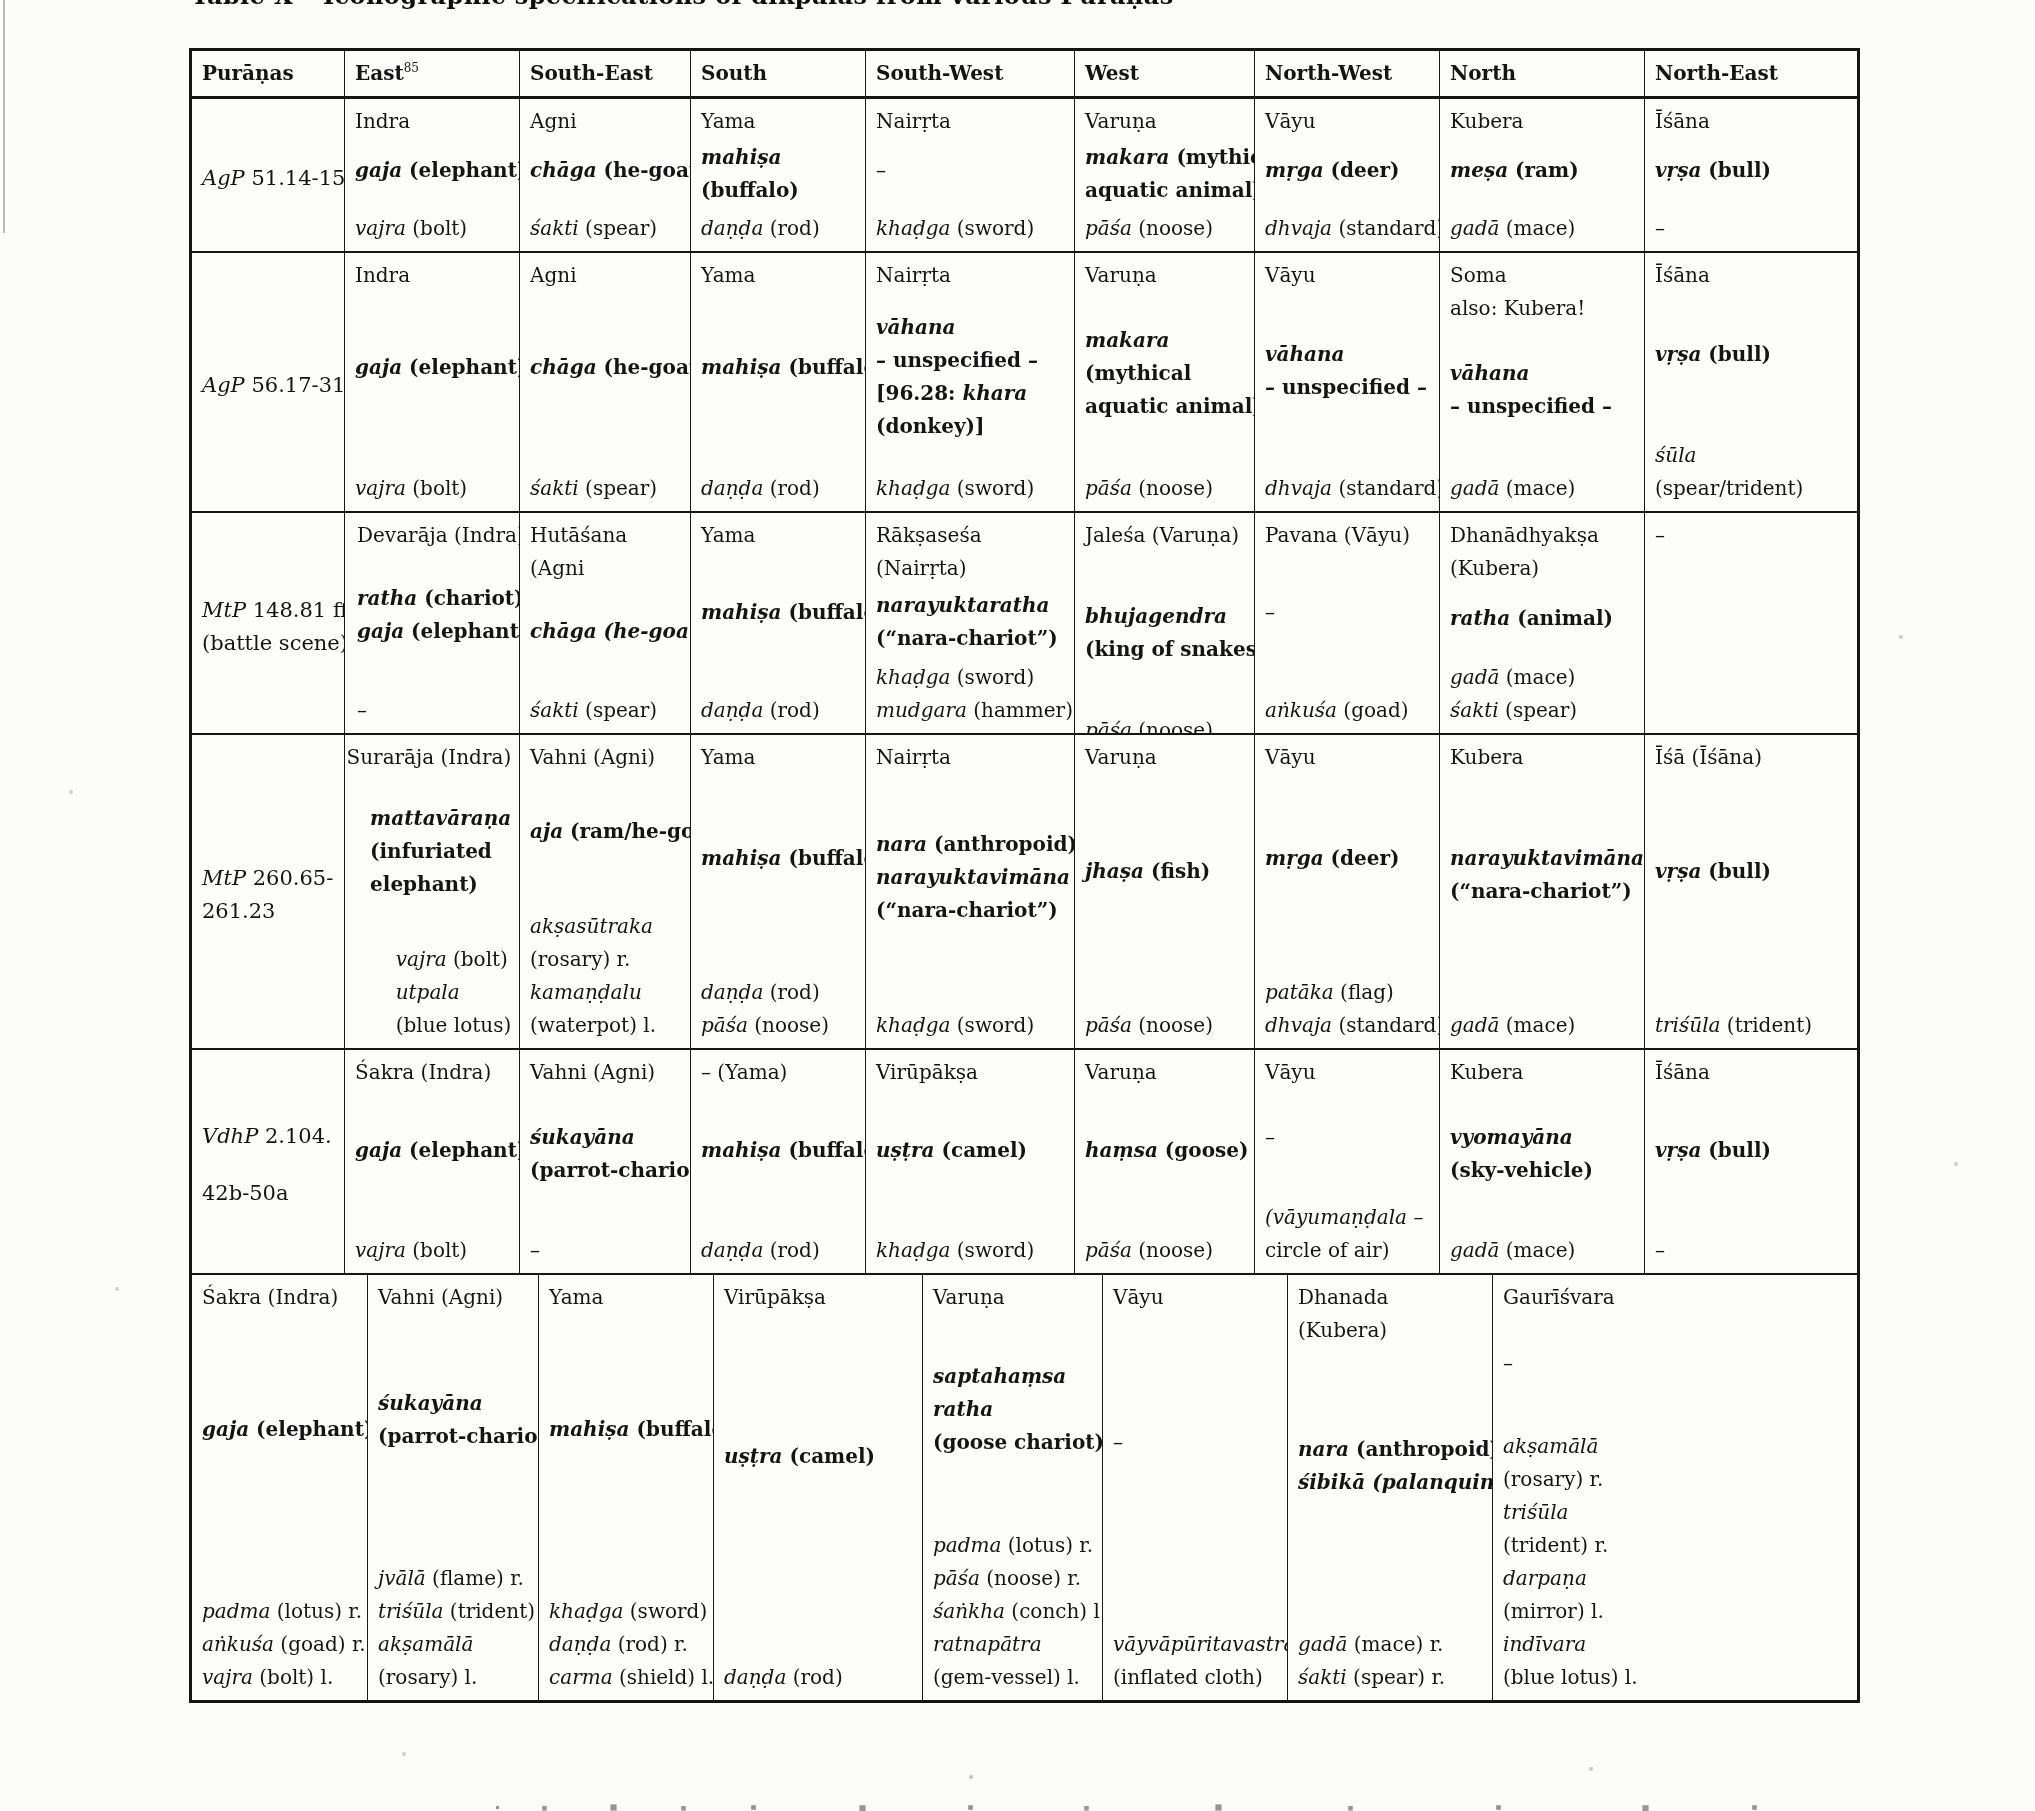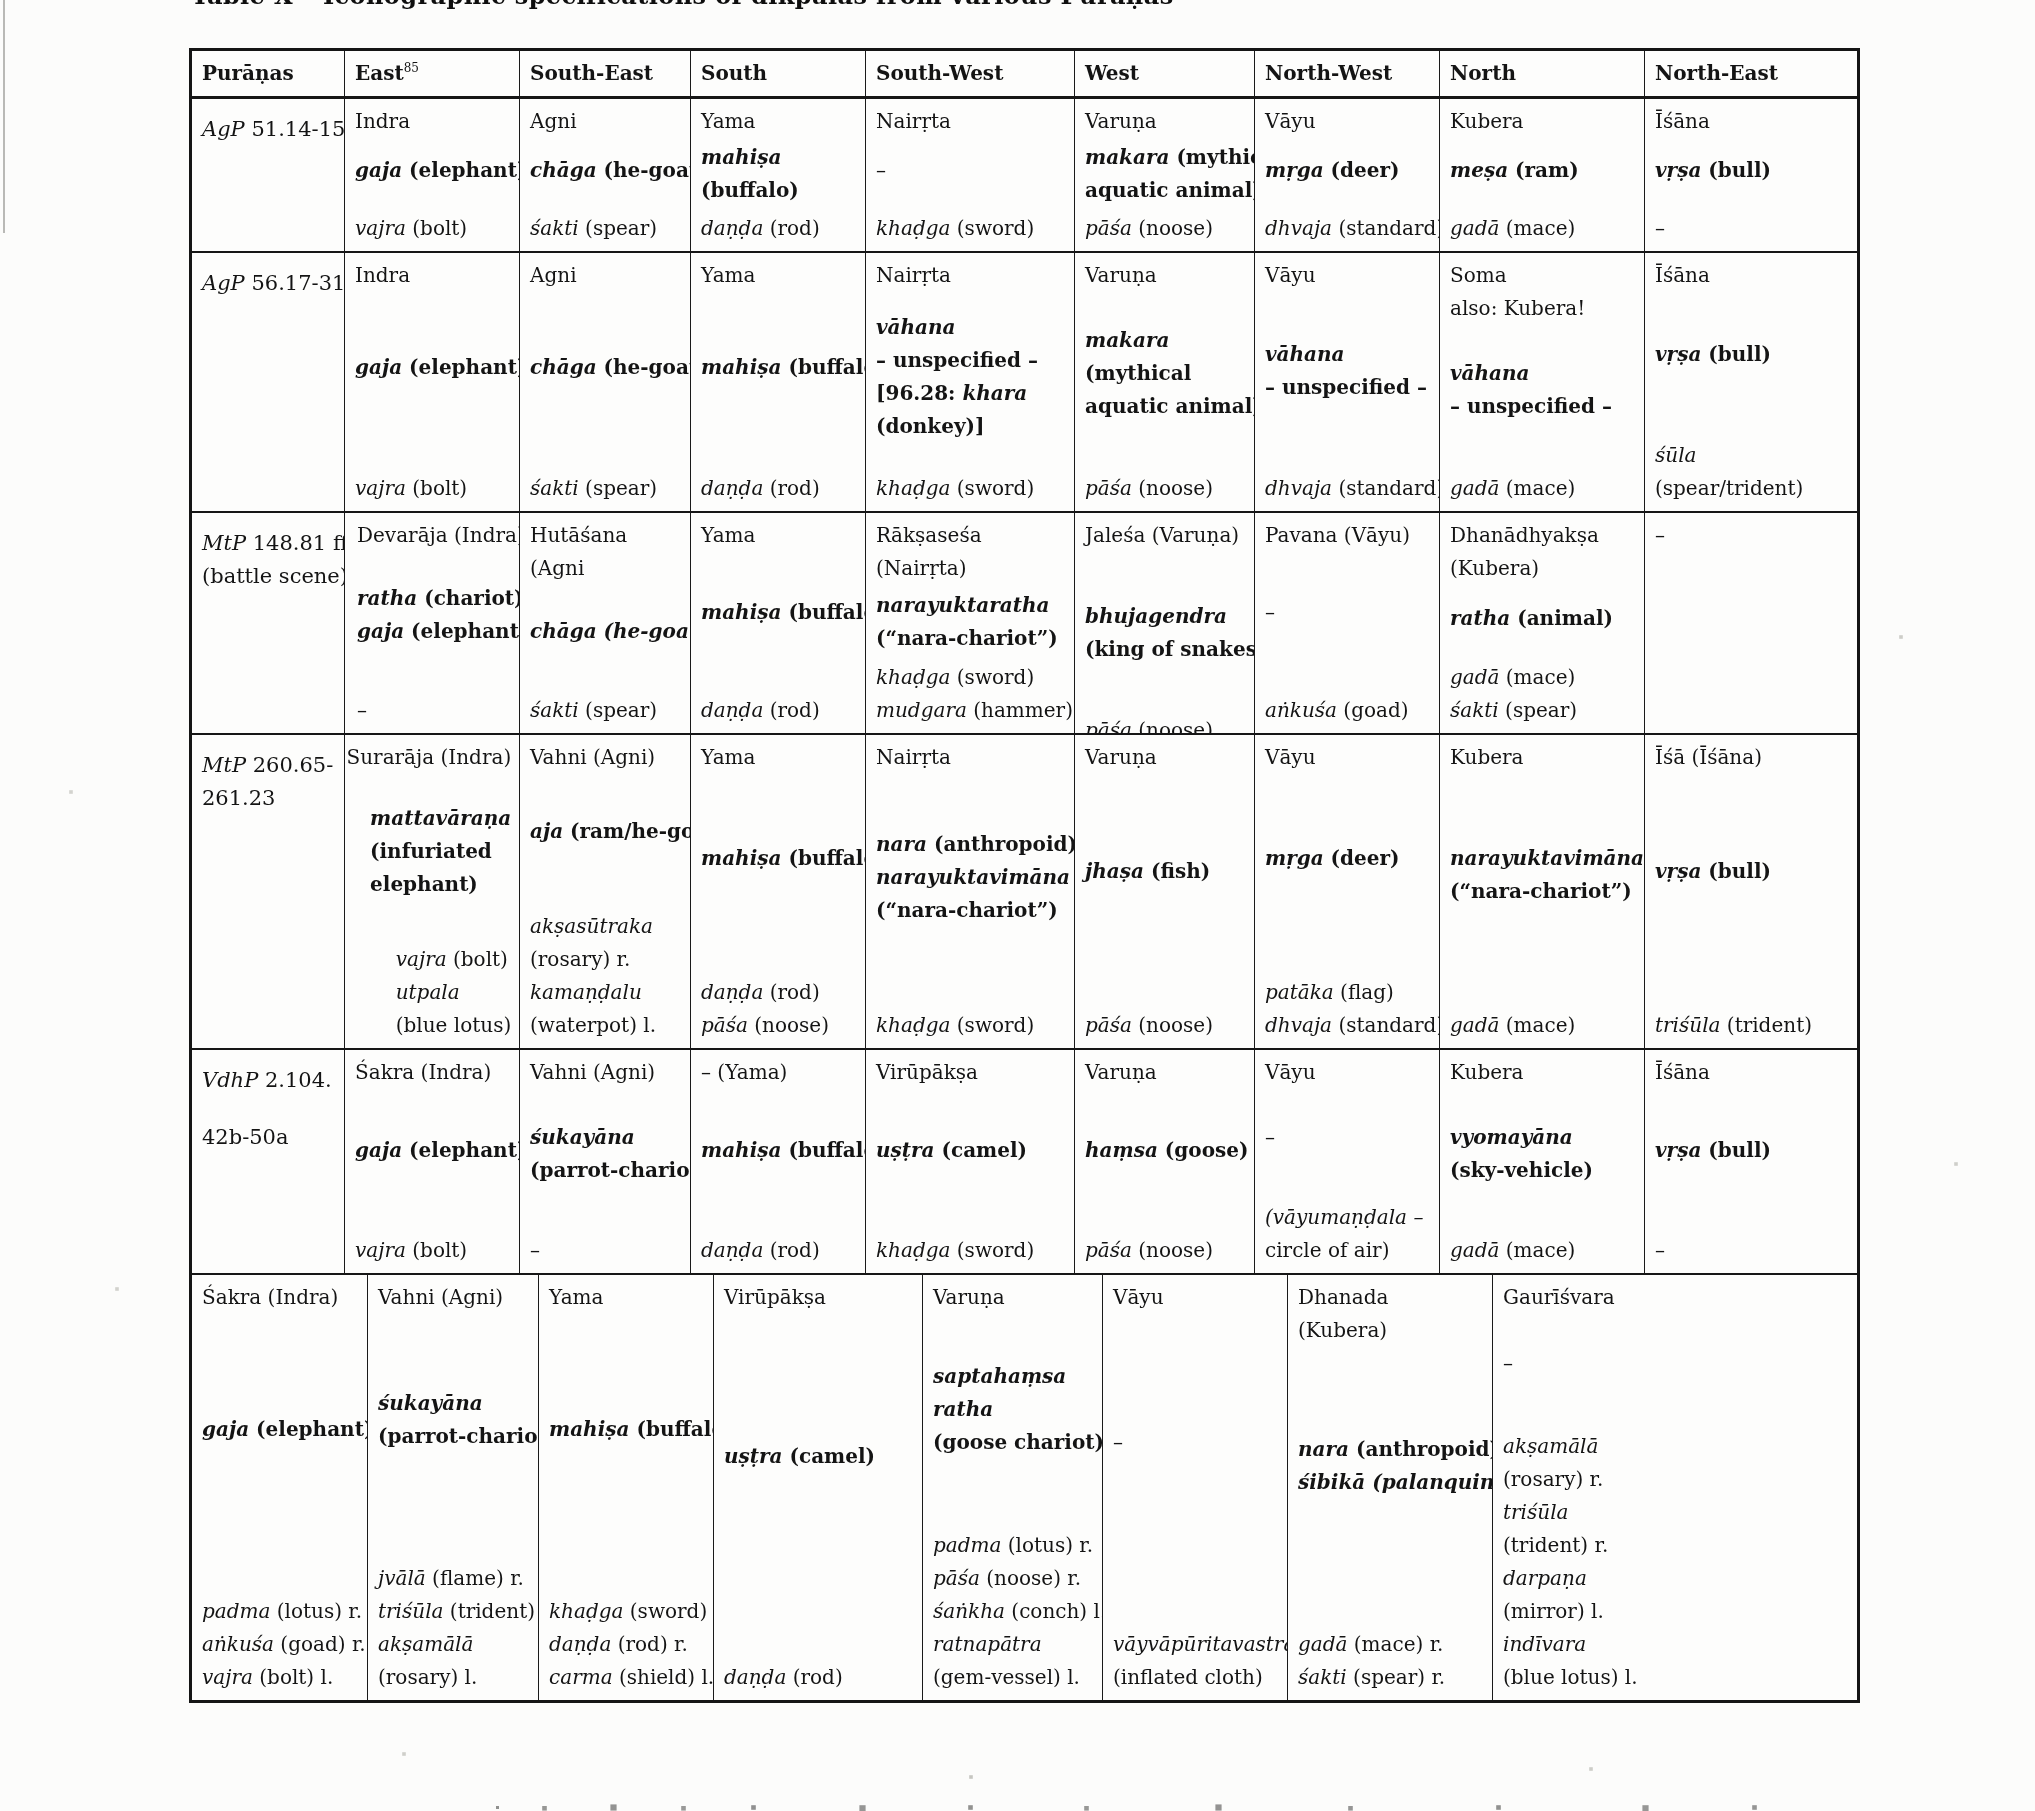--- a/index.html
+++ b/index.html
@@ -64,21 +64,21 @@
     padding:6.2px 7.8px 6.2px 10px;
     display:flex;flex-direction:column;align-items:flex-start;
     overflow:hidden;
   }
   .cell + .cell{border-left:1.6px solid #1a1a1a;}
   .hcell{
     justify-content:center;
     font-size:22px;font-weight:700;
     padding-top:3.1px;padding-bottom:3.1px;
   }
-  .label-cell{padding-top:14px;}
+  .label-cell{padding-top:14px;justify-content:center;}
   .line{
     font-size:20px;line-height:33px;white-space:nowrap;
   }
   .label-cell .line{font-size:21px;}
   .grp{display:block;}
   .sp-a{flex:2 0 0;}
   .sp-b{flex:3 0 0;}
   .r{font-style:normal;font-weight:400;}
   .i{font-style:italic;font-weight:400;}
   .b{font-weight:700;font-style:normal;}

